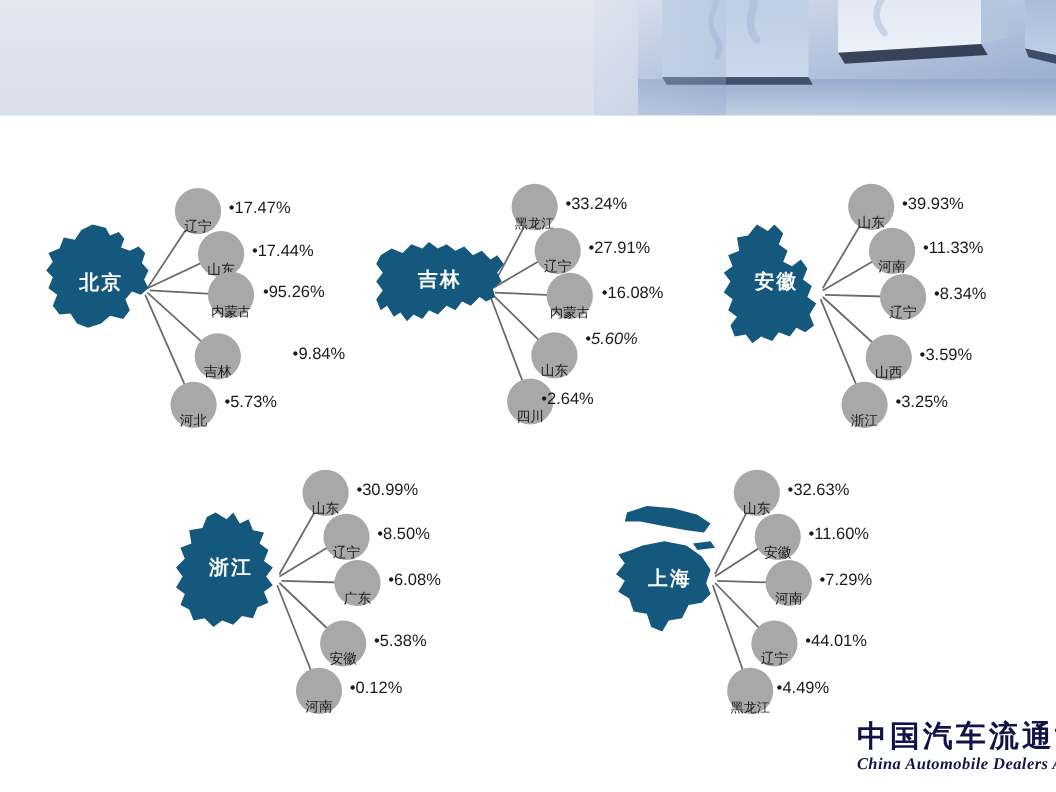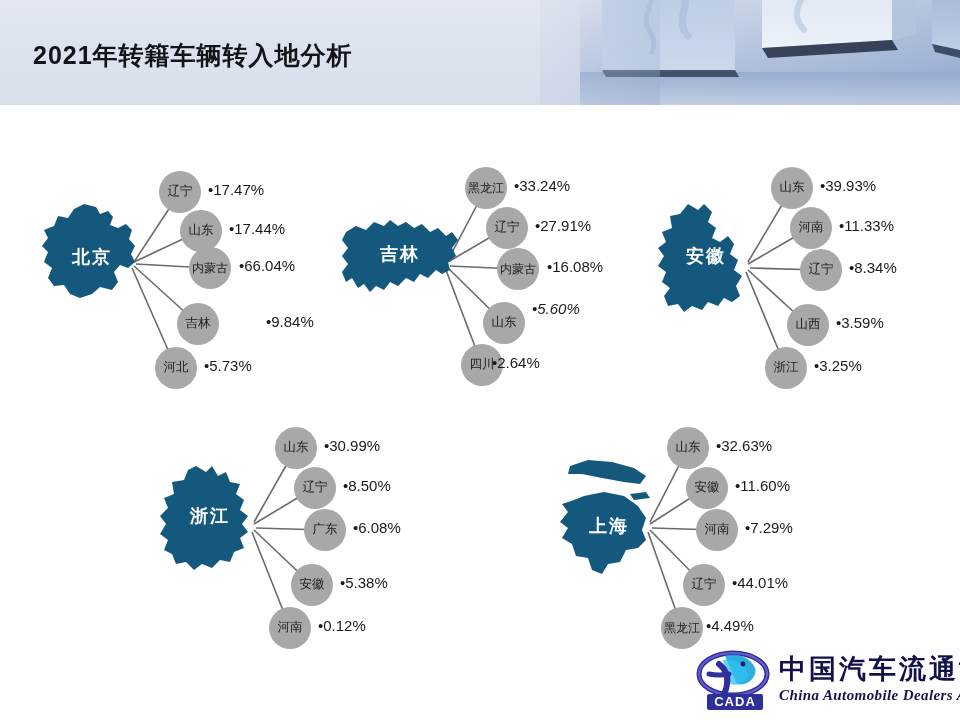--- a/index.html
+++ b/index.html
@@ -69,21 +69,21 @@
     white-space: nowrap;
     text-align: center;
     letter-spacing: 2px;
     pointer-events: none;
   }
   .node {
     position: absolute;
     border-radius: 50%;
     background: #a8a8a8;
     display: flex;
-    align-items: center;
+    align-items: flex-end;
     justify-content: center;
     text-align: center;
     color: #1b1b1b;
     font-size: 12.5px;
     line-height: 1.05;
     box-sizing: border-box;
   }
   .node.two-line {
     font-size: 12px;
     line-height: 1.04;
@@ -186,21 +186,20 @@
         </g>
 
         <g opacity="0.95">
           <path d="M392 -20 L420 -20 L420 50 L392 44 Z" fill="url(#cube3)"></path>
           <path d="M392 44 L420 50 L420 58 L395 52 Z" fill="#16233a" opacity="0.75"></path>
         </g>
         <rect x="0" y="0" width="40" height="105" fill="#dde3ee"></rect>
         <rect x="0" y="0" width="120" height="105" fill="url(#hbg)" opacity="0.35"></rect>
       </svg>
     </div>
-    <div class="page-title">2021年转籍车辆转入地分析</div>
   </div>
 
   <div class="cluster" style="left:28px; top:140px;">
     <svg class="links">
       <g stroke="#6a6a6a" fill="none" stroke-width="1.6">
         <line x1="106" y1="122" x2="152" y2="52"></line>
         <line x1="106" y1="122" x2="172" y2="91"></line>
         <line x1="108" y1="124" x2="180" y2="128"></line>
         <line x1="106" y1="126" x2="170" y2="184"></line>
         <line x1="104" y1="128" x2="148" y2="228"></line>
@@ -227,21 +226,21 @@
       <span>山东</span>
     </div>
     <div class="value" style="left:201px; top:80px;">
       <span class="dot">•</span><span>17.44%</span>
     </div>
 
     <div class="node two-line" style="left:161px; top:107px; width:42px; height:42px;">
       <span>内蒙古</span>
     </div>
     <div class="value" style="left:211px; top:117px;">
-      <span class="dot">•</span><span>66.04%</span>
+      <span class="dot">•</span><span>95.26%</span>
     </div>
 
     <div class="node" style="left:149px; top:163px; width:42px; height:42px;">
       <span>吉林</span>
     </div>
     <div class="value" style="left:198px; top:173px;margin-left:40px;">
       <span class="dot">•</span><span>9.84%</span>
     </div>
 
     <div class="node" style="left:127px; top:207px; width:42px; height:42px;">
@@ -473,30 +472,17 @@
 
     <div class="node two-line" style="left:121px; top:207px; width:42px; height:42px;">
       <span>黑龙江</span>
     </div>
     <div class="value" style="left:166px; top:217px;">
       <span class="dot">•</span><span>4.49%</span>
     </div>
   </div>
 
   <div class="logo">
-    <div class="logo-badge">
-      <svg width="78" height="62" viewBox="0 0 78 62">
-        <ellipse cx="38" cy="24" rx="34" ry="21" fill="none" stroke="#2f2f9b" stroke-width="5"></ellipse>
-        <ellipse cx="38" cy="24" rx="34" ry="21" fill="none" stroke="#6a5bd0" stroke-width="2"></ellipse>
-        <path d="M30 6 q16 -4 26 6 q8 8 2 16 q-6 8 -16 6" fill="#18a6dd" opacity="0.9"></path>
-        <path d="M28 10 q14 -2 22 8 q6 8 -2 14 q-8 6 -16 0" fill="#2fc0f0" opacity="0.75"></path>
-        <circle cx="48" cy="14" r="2.4" fill="#1a1a6e"></circle>
-        <path d="M24 14 q10 8 8 20 q-1 9 -6 14" stroke="#2f2f9b" stroke-width="6" fill="none" stroke-linecap="round"></path>
-        <path d="M14 24 q10 2 20 0" stroke="#2f2f9b" stroke-width="5" fill="none" stroke-linecap="round"></path>
-        <rect x="12" y="44" width="56" height="16" rx="2" fill="#2f2f9b"></rect>
-        <text x="40" y="56" text-anchor="middle" font-family="Liberation Sans, sans-serif" font-size="13" font-weight="bold" fill="#ffffff" letter-spacing="1">CADA</text>
-      </svg>
-    </div>
     <div class="logo-cn">中国汽车流通协会</div>
     <div class="logo-en">China Automobile Dealers Association</div>
   </div>
 
 </div>
 
 </body></html>

